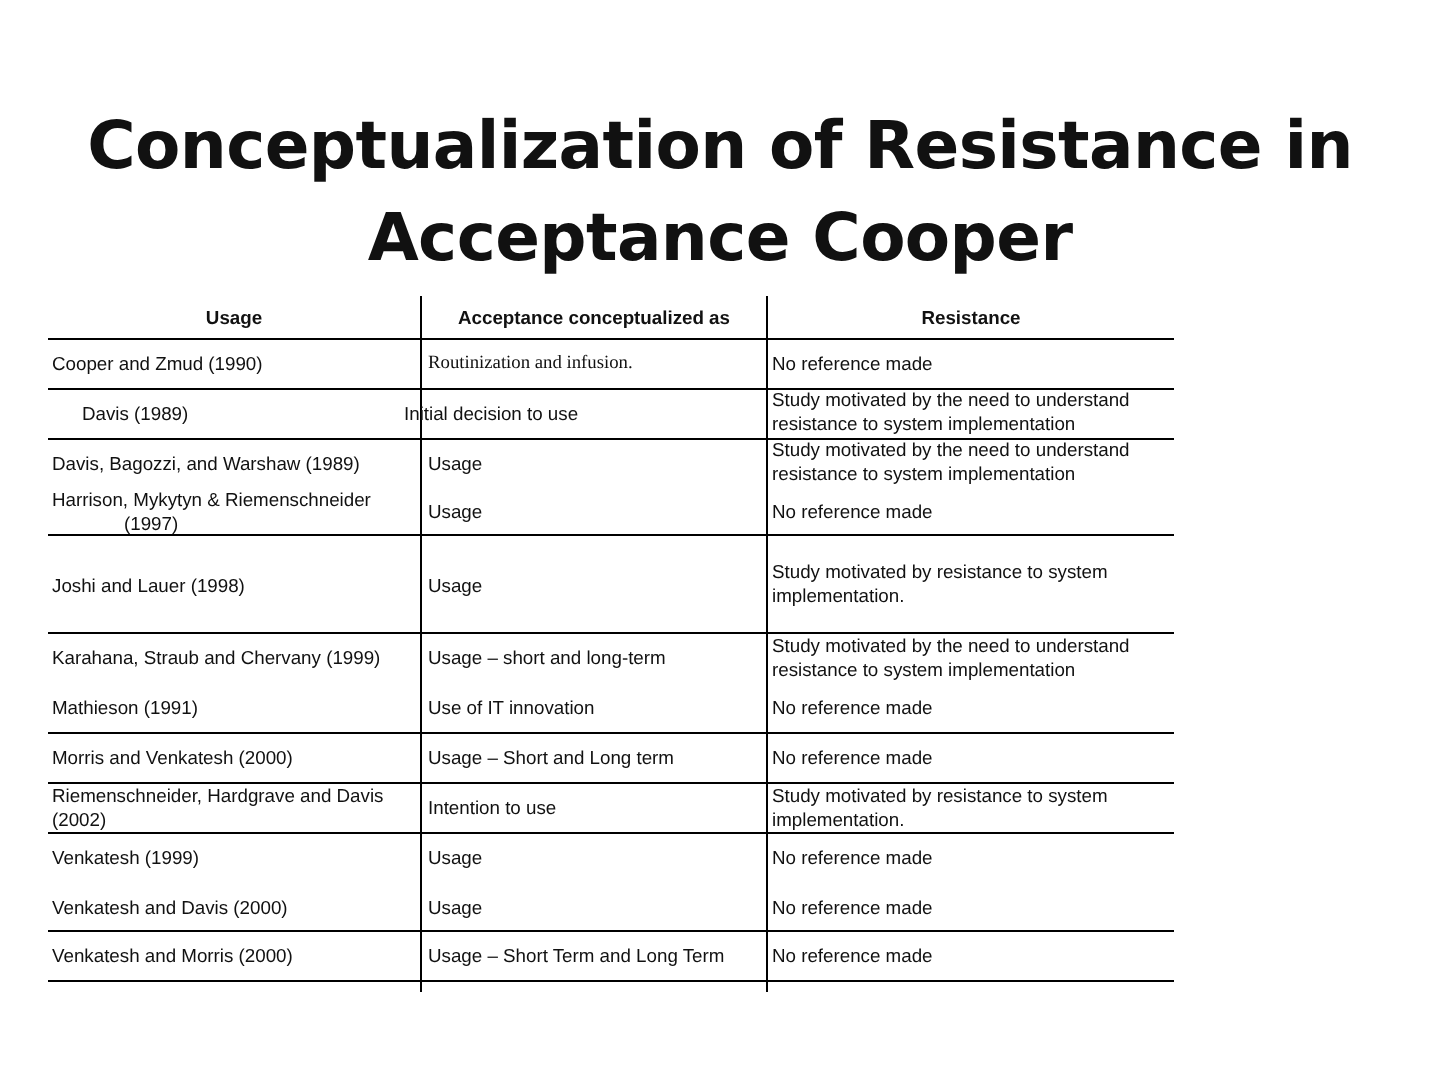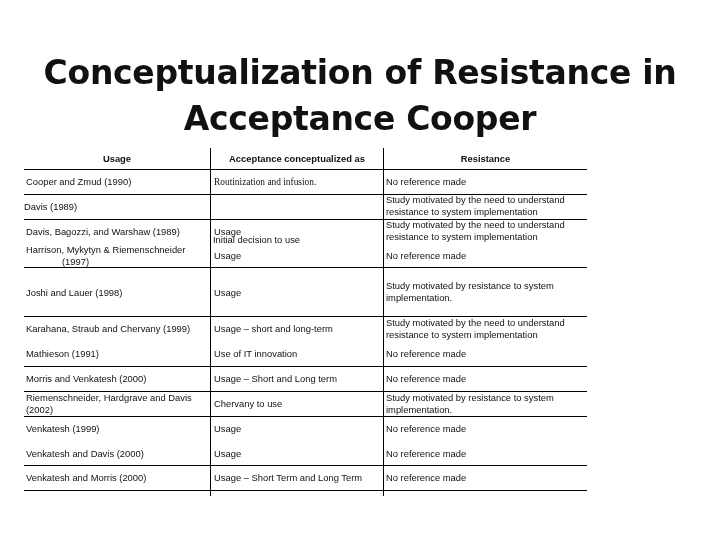--- a/index.html
+++ b/index.html
@@ -46,22 +46,22 @@
   <div class="hline" style="top:342px; left:0; width:563px;"></div>
 
   <div class="cell hdr" style="left:0; top:3px; width:186px; height:16px;">Usage</div>
   <div class="cell hdr" style="left:187px; top:3px; width:172px; height:16px;">Acceptance conceptualized as</div>
   <div class="cell hdr" style="left:360px; top:3px; width:203px; height:16px;text-align:center;">Resistance</div>
 
   <div class="cell" style="left:2px; top:28px; height:12px;">Cooper and Zmud (1990)</div>
   <div class="cell" style="left:190px; top:28px; height:12px;font-family:Liberation Serif, serif;">Routinization and infusion.</div>
   <div class="cell" style="left:362px; top:28px; height:12px;">No reference made</div>
 
-  <div class="cell" style="left:0; top:53px; height:12px;">Davis (1989)</div>
-  <div class="cell" style="left:189px; top:53px; height:12px;margin-top:33px;">Initial decision to use</div>
+  <div class="cell" style="left:17px; top:53px; height:12px;">Davis (1989)</div>
+  <div class="cell" style="left:178px; top:53px; height:12px;">Initial decision to use</div>
   <div class="cell" style="left:362px; top:46px; height:12px;">Study motivated by the need to understand</div>
   <div class="cell" style="left:362px; top:58px; height:12px;">resistance to system implementation</div>
 
   <div class="cell" style="left:2px; top:78px; height:12px;">Davis, Bagozzi, and Warshaw (1989)</div>
   <div class="cell" style="left:190px; top:78px; height:12px;">Usage</div>
   <div class="cell" style="left:362px; top:71px; height:12px;">Study motivated by the need to understand</div>
   <div class="cell" style="left:362px; top:83px; height:12px;">resistance to system implementation</div>
 
   <div class="cell" style="left:2px; top:96px; height:12px;">Harrison, Mykytyn &amp; Riemenschneider</div>
   <div class="cell" style="left:2px; top:108px; height:12px;padding-left:36px;">(1997)</div>
@@ -81,21 +81,21 @@
   <div class="cell" style="left:2px; top:200px; height:12px;">Mathieson (1991)</div>
   <div class="cell" style="left:190px; top:200px; height:12px;">Use of IT innovation</div>
   <div class="cell" style="left:362px; top:200px; height:12px;">No reference made</div>
 
   <div class="cell" style="left:2px; top:225px; height:12px;">Morris and Venkatesh (2000)</div>
   <div class="cell" style="left:190px; top:225px; height:12px;">Usage – Short and Long term</div>
   <div class="cell" style="left:362px; top:225px; height:12px;">No reference made</div>
 
   <div class="cell" style="left:2px; top:244px; height:12px;">Riemenschneider, Hardgrave and Davis</div>
   <div class="cell" style="left:2px; top:256px; height:12px;">(2002)</div>
-  <div class="cell" style="left:190px; top:250px; height:12px;">Chervany to use</div>
+  <div class="cell" style="left:190px; top:250px; height:12px;">Intention to use</div>
   <div class="cell" style="left:362px; top:244px; height:12px;">Study motivated by resistance to system</div>
   <div class="cell" style="left:362px; top:256px; height:12px;">implementation.</div>
 
   <div class="cell" style="left:2px; top:275px; height:12px;">Venkatesh (1999)</div>
   <div class="cell" style="left:190px; top:275px; height:12px;">Usage</div>
   <div class="cell" style="left:362px; top:275px; height:12px;">No reference made</div>
 
   <div class="cell" style="left:2px; top:300px; height:12px;">Venkatesh and Davis (2000)</div>
   <div class="cell" style="left:190px; top:300px; height:12px;">Usage</div>
   <div class="cell" style="left:362px; top:300px; height:12px;">No reference made</div>

